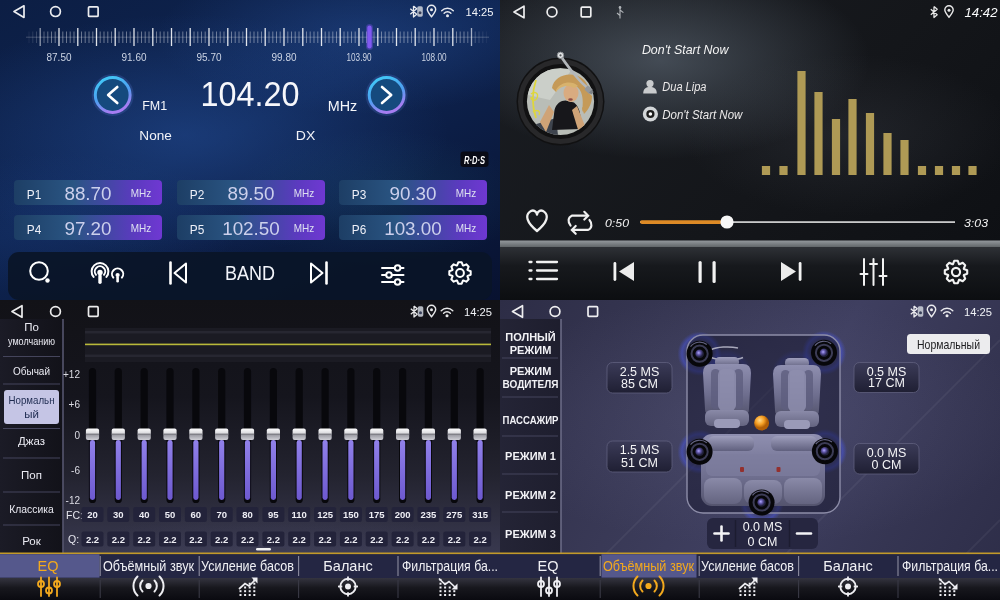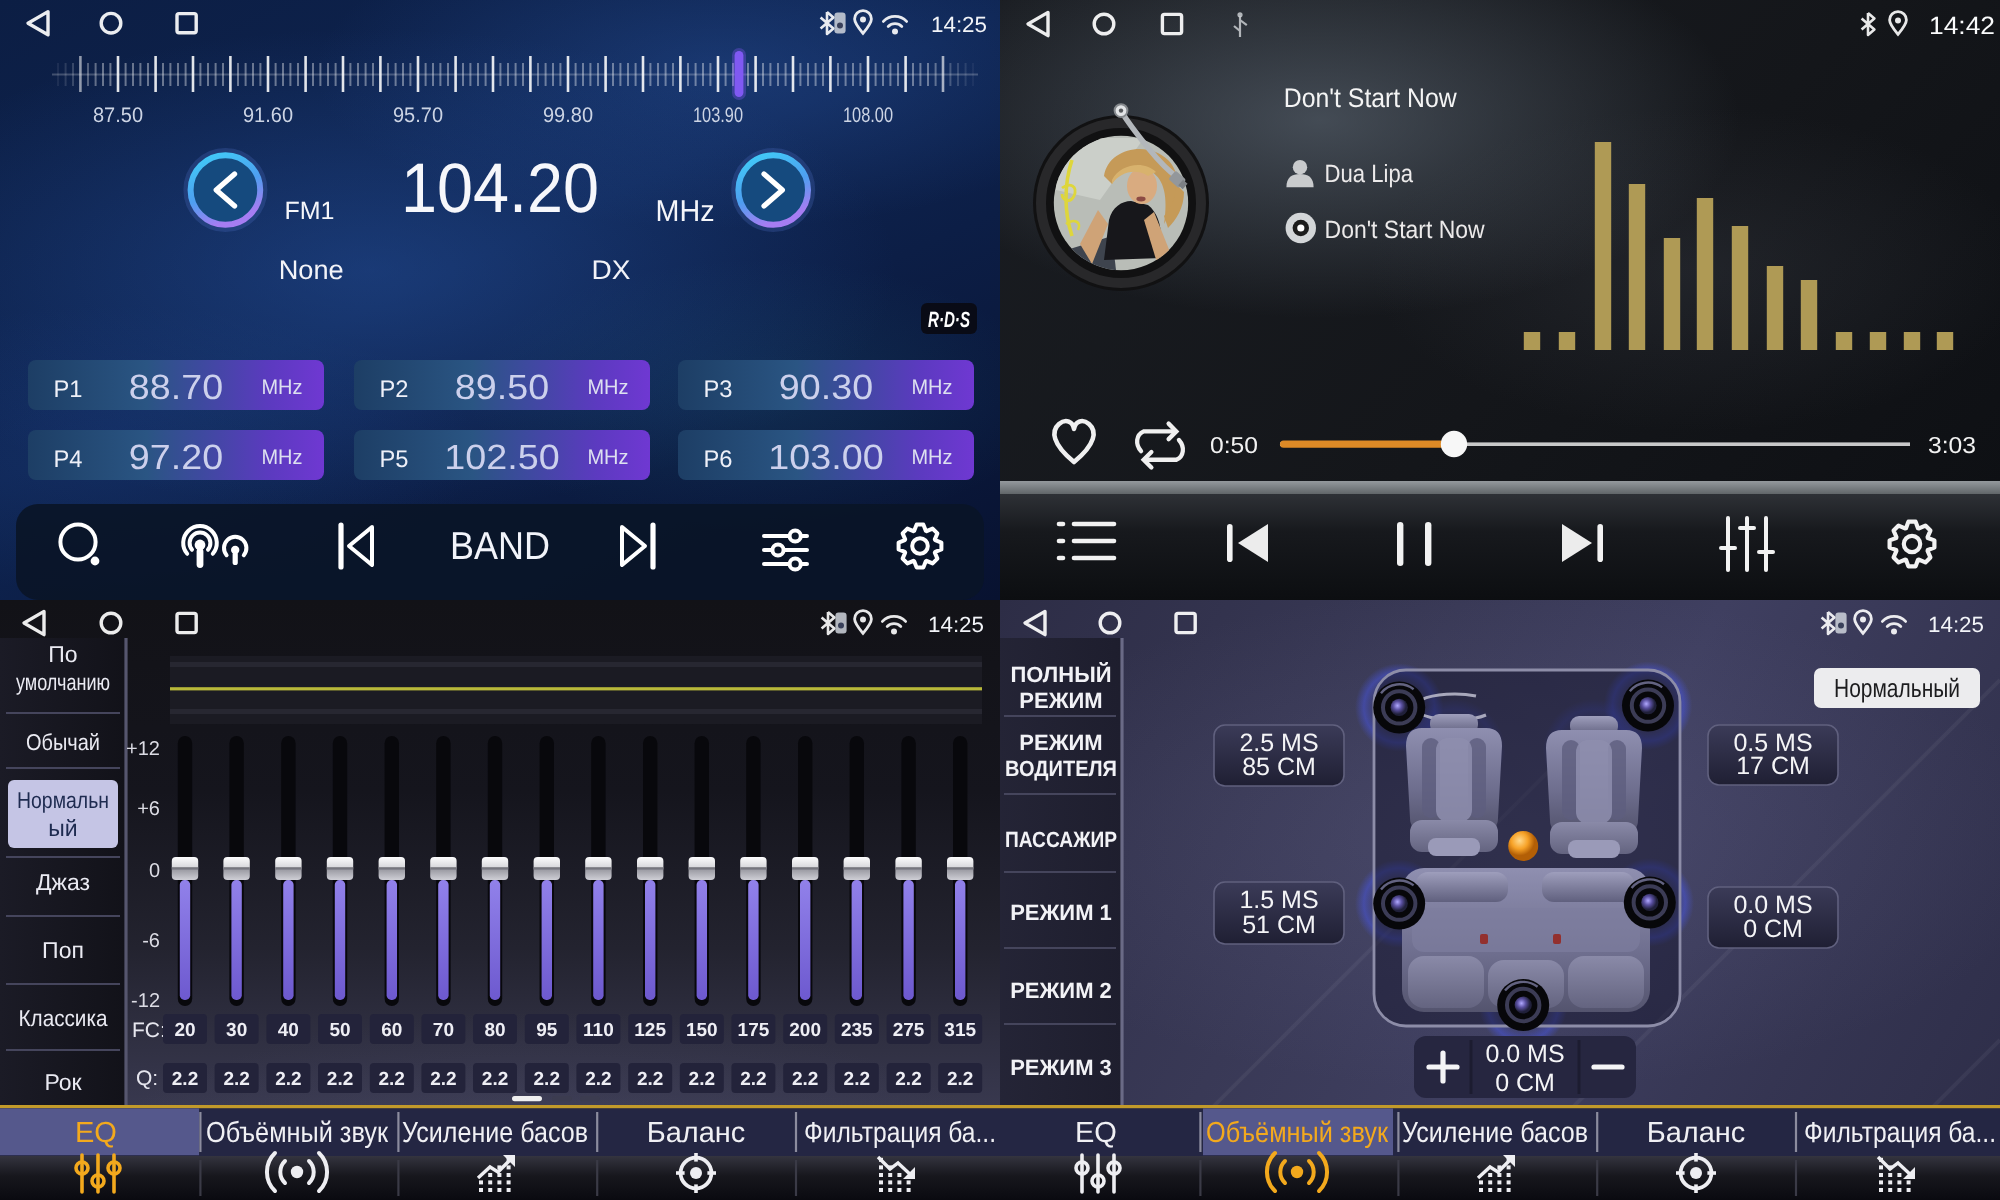--- a/index.html
+++ b/index.html
@@ -227,21 +227,21 @@
         <circle cx="389" cy="275" r="2.8" fill="#0a1527"></circle>
         <circle cx="397.6" cy="282" r="2.8" fill="#0a1527"></circle>
       </g>
       <text x="250" y="279.5" font-size="19.5" fill="#f2f4fa" text-anchor="middle" font-weight="400" textLength="50" lengthAdjust="spacingAndGlyphs">BAND</text>
       <g transform="translate(460,273)">
         <path d="M-2.9 -7.6 L-1.7 -10.7 L1.7 -10.7 L2.9 -7.6 L3.3 -7.4 L6.3 -8.7 L8.7 -6.3 L7.4 -3.3 L7.6 -2.9 L10.7 -1.7 L10.7 1.7 L7.6 2.9 L7.4 3.3 L8.7 6.3 L6.3 8.7 L3.3 7.4 L2.9 7.6 L1.7 10.7 L-1.7 10.7 L-2.9 7.6 L-3.3 7.4 L-6.3 8.7 L-8.7 6.3 L-7.4 3.3 L-7.6 2.9 L-10.7 1.7 L-10.7 -1.7 L-7.6 -2.9 L-7.4 -3.3 L-8.7 -6.3 L-6.3 -8.7 L-3.3 -7.4 Z" fill="none" stroke="#fff" stroke-width="2.0" stroke-linejoin="round"></path>
         <circle r="3.9" fill="none" stroke="#fff" stroke-width="2.0"></circle>
       </g>
     </svg>
   </div>
-<div class="q" style="left:500px;top:0;background:radial-gradient(70% 55% at 32% 20%, rgba(104,116,130,0.55), rgba(104,116,130,0) 60%),radial-gradient(55% 45% at 70% 45%, rgba(66,70,80,0.30), rgba(66,70,80,0) 60%),linear-gradient(135deg, #1a1d22 0%, #14161a 55%, #0d0f13 100%);">
+<div class="q" style="left:500px;top:0;background:radial-gradient(70% 55% at 32% 20%, rgba(104,116,130,0.55), rgba(104,116,130,0) 60%),radial-gradient(55% 45% at 70% 45%, rgba(66,70,80,0.30), rgba(66,70,80,0) 60%),linear-gradient(135deg, #1a1d22 0%, #14161a 55%, #0d0f13 100%);font-style:italic;">
     <svg width="500" height="300" style="position:absolute;left:0;top:0" font-family="Liberation Sans, sans-serif">
       <defs>
         <clipPath id="alb">
           <circle cx="60.5" cy="101.5" r="33.6"></circle>
         </clipPath>
         <linearGradient id="band" x1="0" y1="0" x2="0" y2="1">
           <stop offset="0" stop-color="#94999d"></stop>
           <stop offset="1" stop-color="#616669"></stop>
         </linearGradient>
         <linearGradient id="bbar" x1="0" y1="0" x2="0" y2="1">

